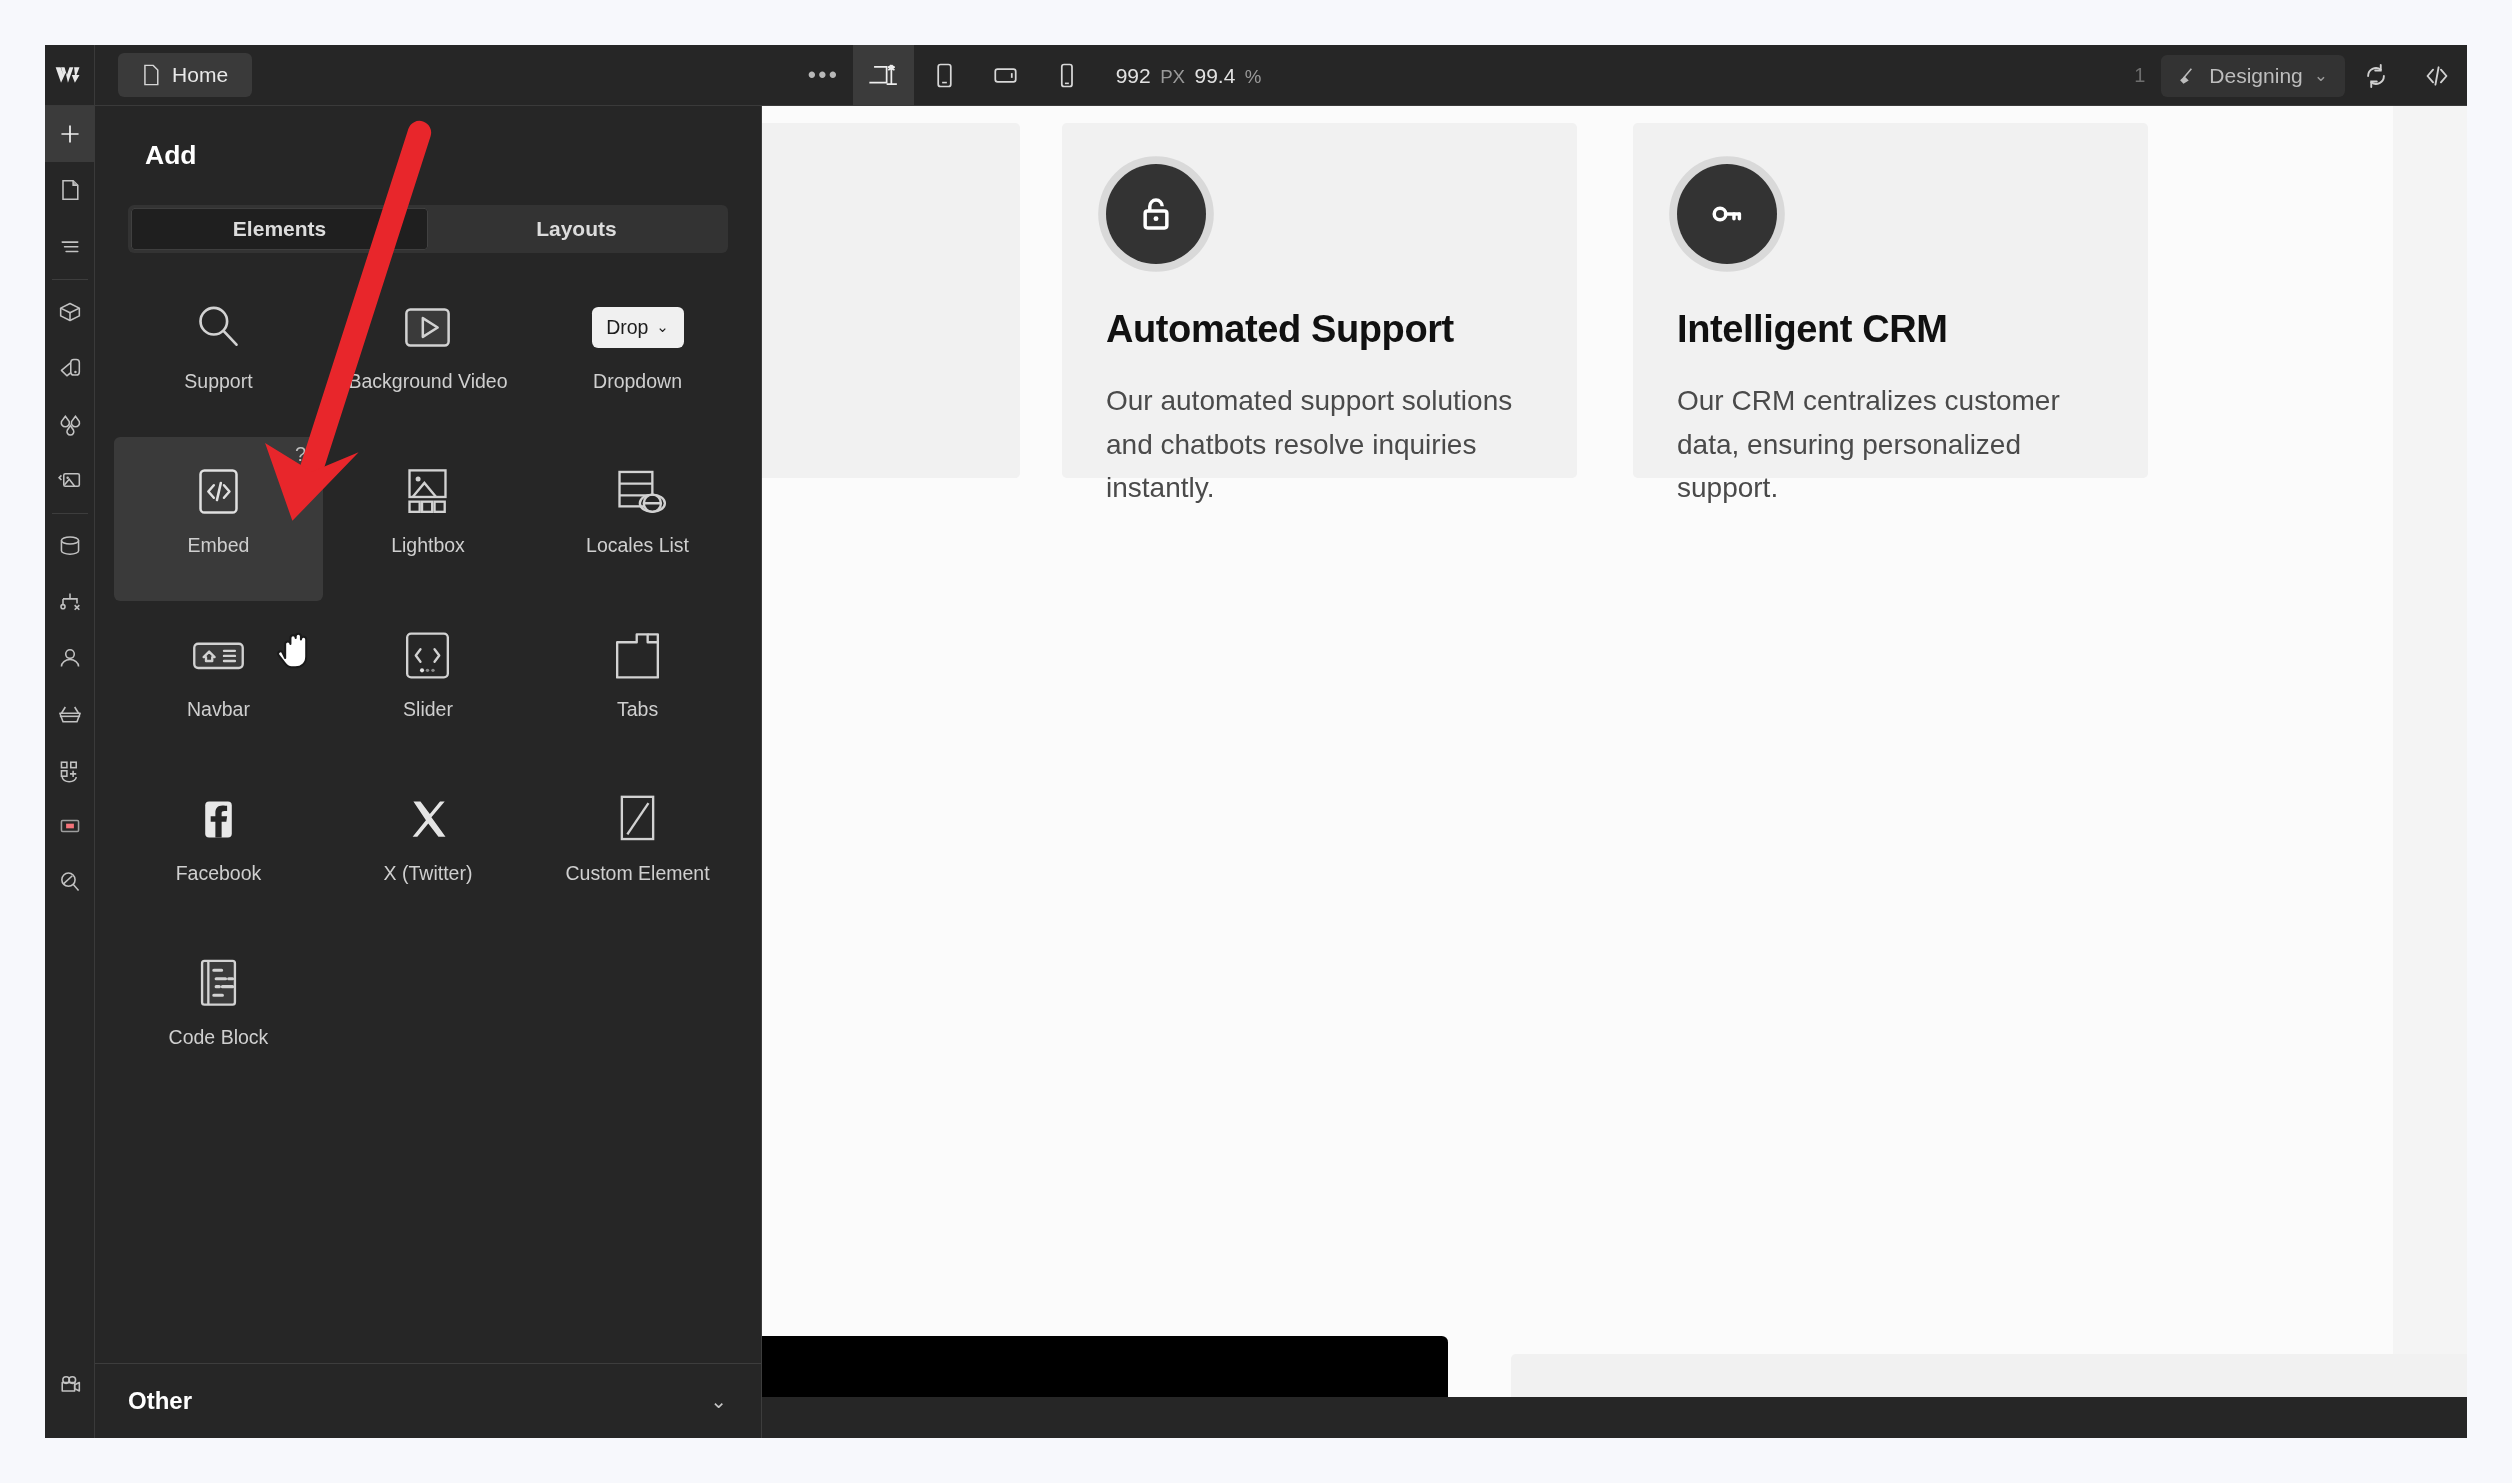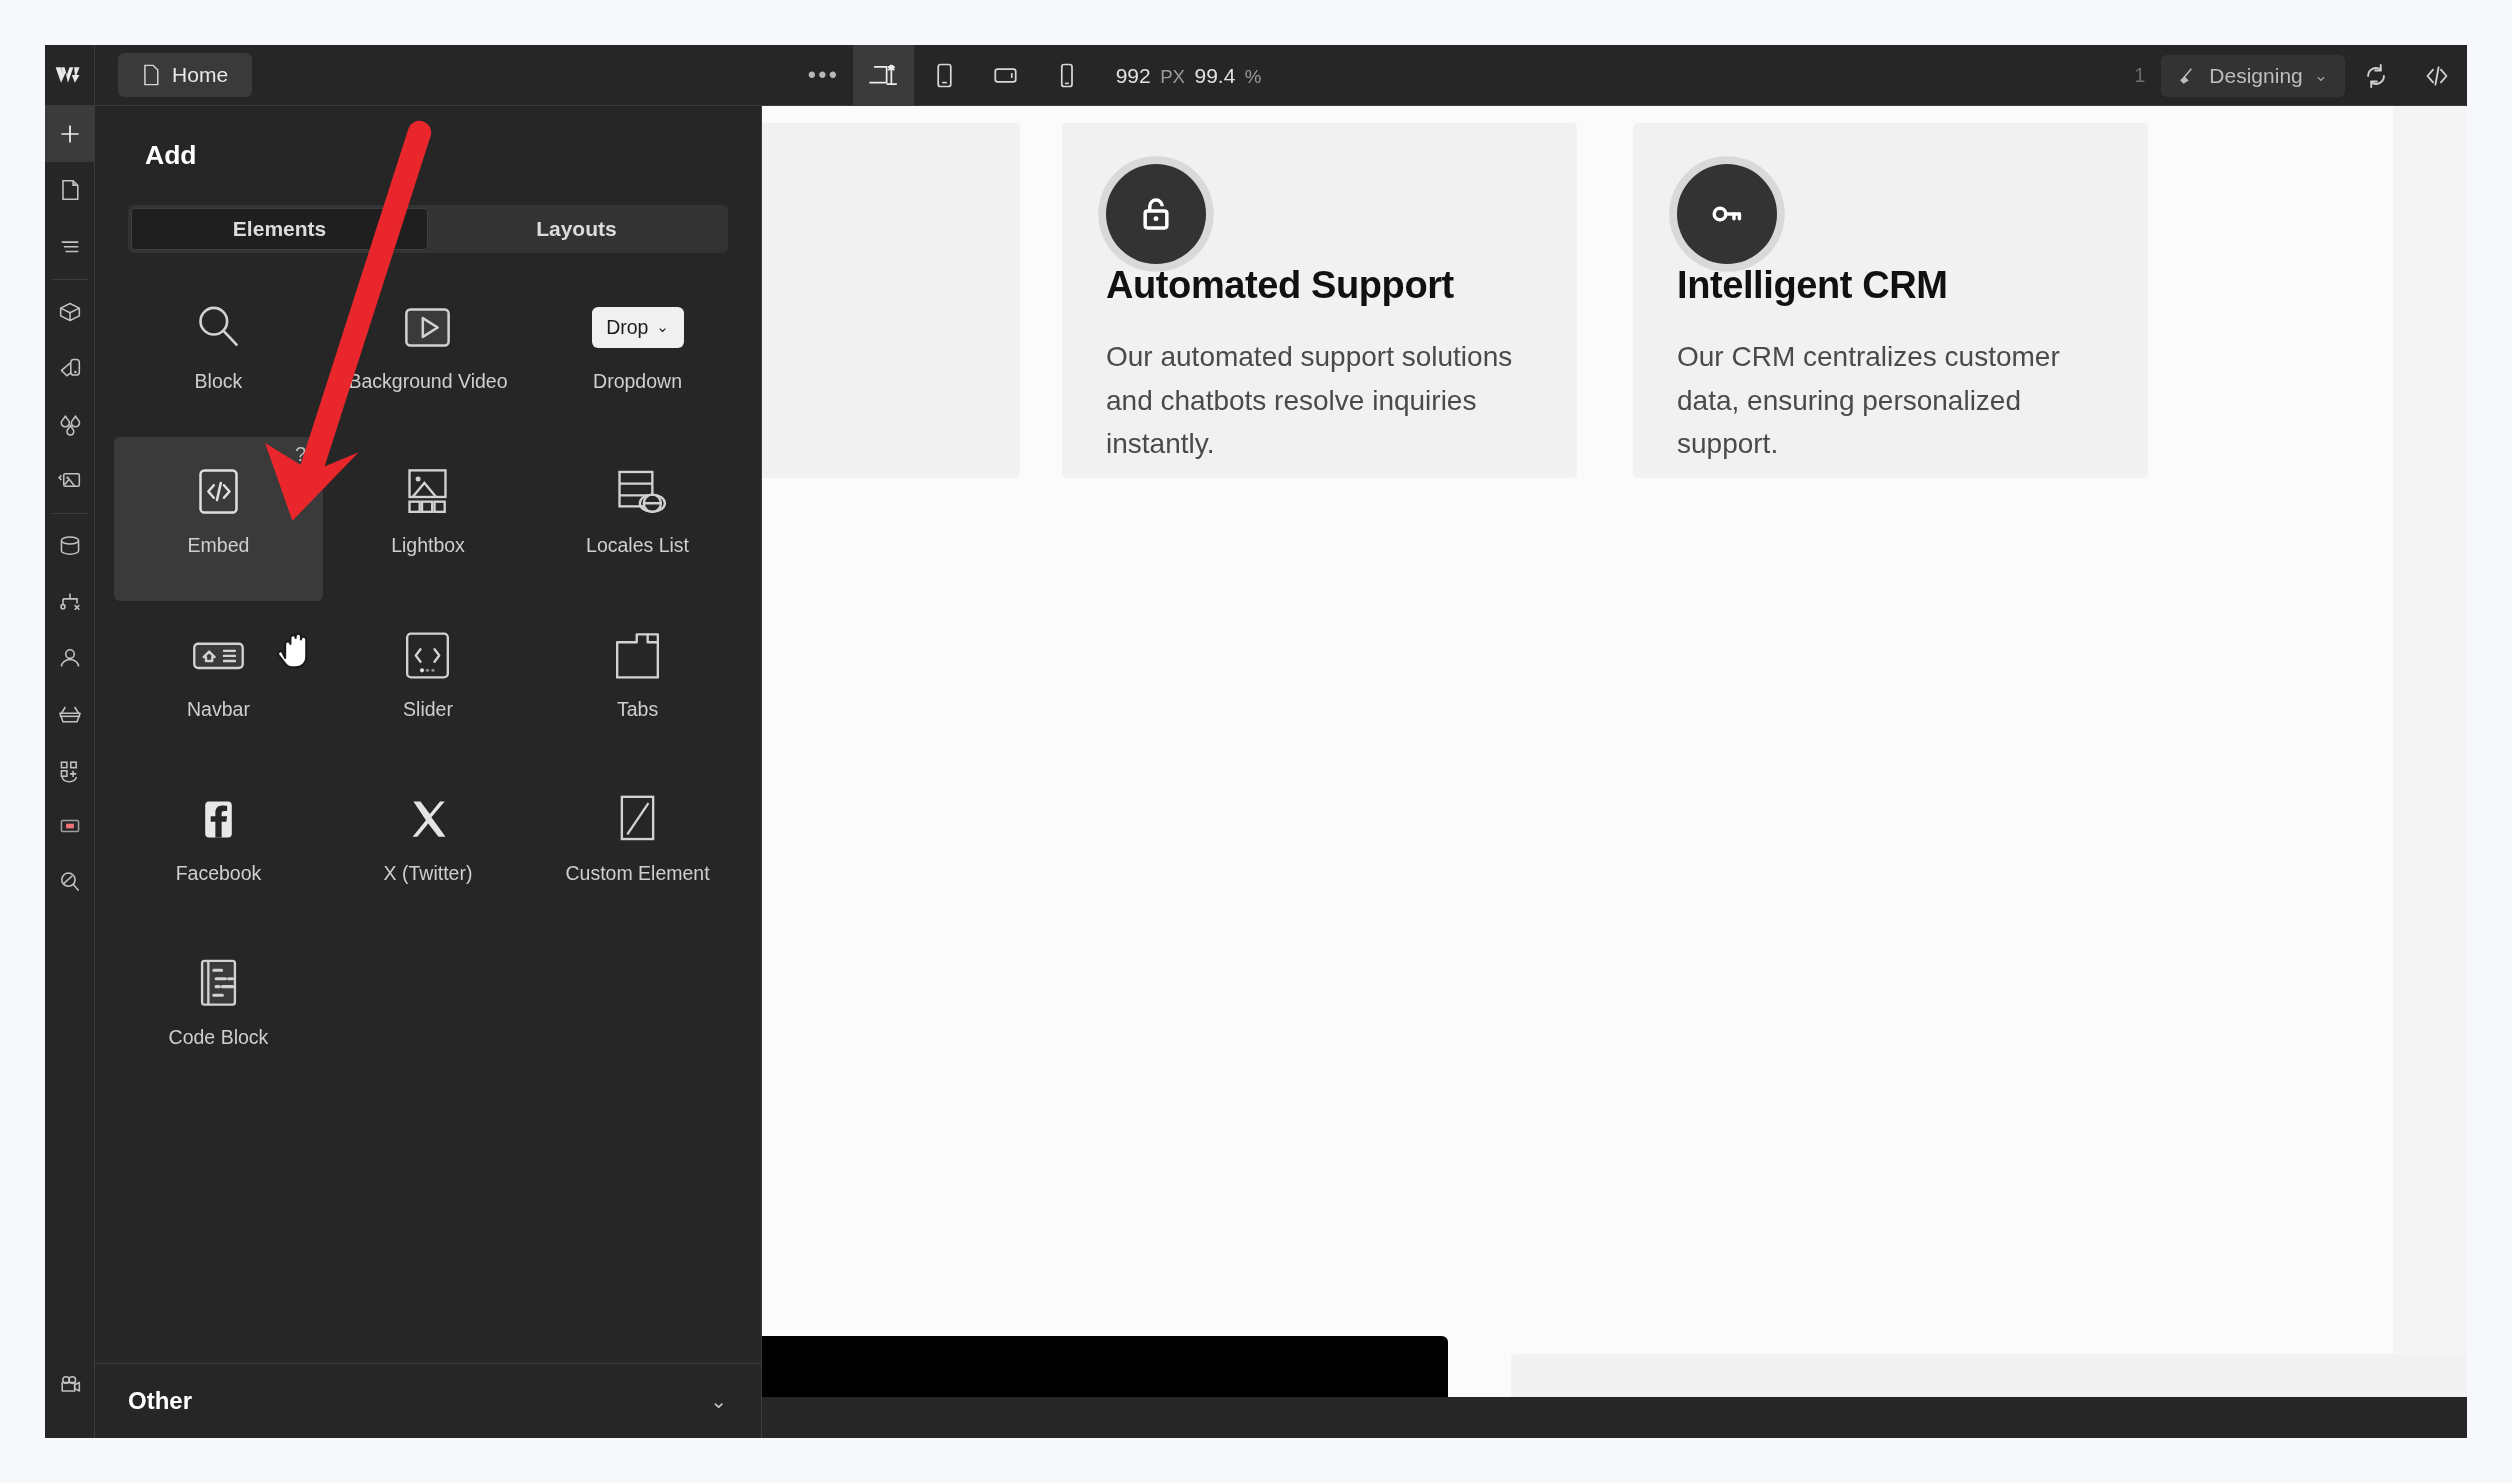--- a/index.html
+++ b/index.html
@@ -185,20 +185,21 @@
     padding: 41px 44px;
   }
   .card-icon {
     width: 100px; height: 100px; border-radius: 50%;
     background: #333333;
     box-shadow: 0 0 0 7.8px #d9d9d9;
     display: flex; align-items: center; justify-content: center;
   }
   .card-icon svg { width: 48px; height: 48px; }
   .card-title {
+    margin-top: 44px;
     font-size: 38px; font-weight: bold; color: #111111;
     line-height: 1.14; letter-spacing: -0.4px;
   }
   .card-body {
     margin-top: 28px;
     font-size: 28px; color: #4a4a4a; line-height: 1.55;
   }
   #black-block {
     position: absolute;
     background: #000000;
@@ -460,21 +461,21 @@
     <div id="elements-scroll">
       <div class="el-grid">
 
         <div class="el-tile">
           <div class="el-icon">
             <svg viewBox="0 0 78 78" fill="none" stroke="#d2d2d2" stroke-width="3.4" stroke-linecap="round">
               <circle cx="33" cy="31" r="17"></circle>
                 <path d="M46 44 L62 61"></path>
             </svg>
           </div>
-          <div class="el-label">Block</div>
+          <div class="el-label">Support</div>
         </div>
 
         <div class="el-tile">
           <div class="el-icon">
             <svg viewBox="0 0 78 78" fill="none" stroke="#d2d2d2" stroke-width="3.2">
               <rect x="12" y="16" width="54" height="46" rx="5" fill="#3a3a3a"></rect>
               <path d="M33 27 L52 39 L33 51 Z" stroke-linejoin="round"></path>
             </svg>
           </div>
           <div class="el-label">Background Video</div>

